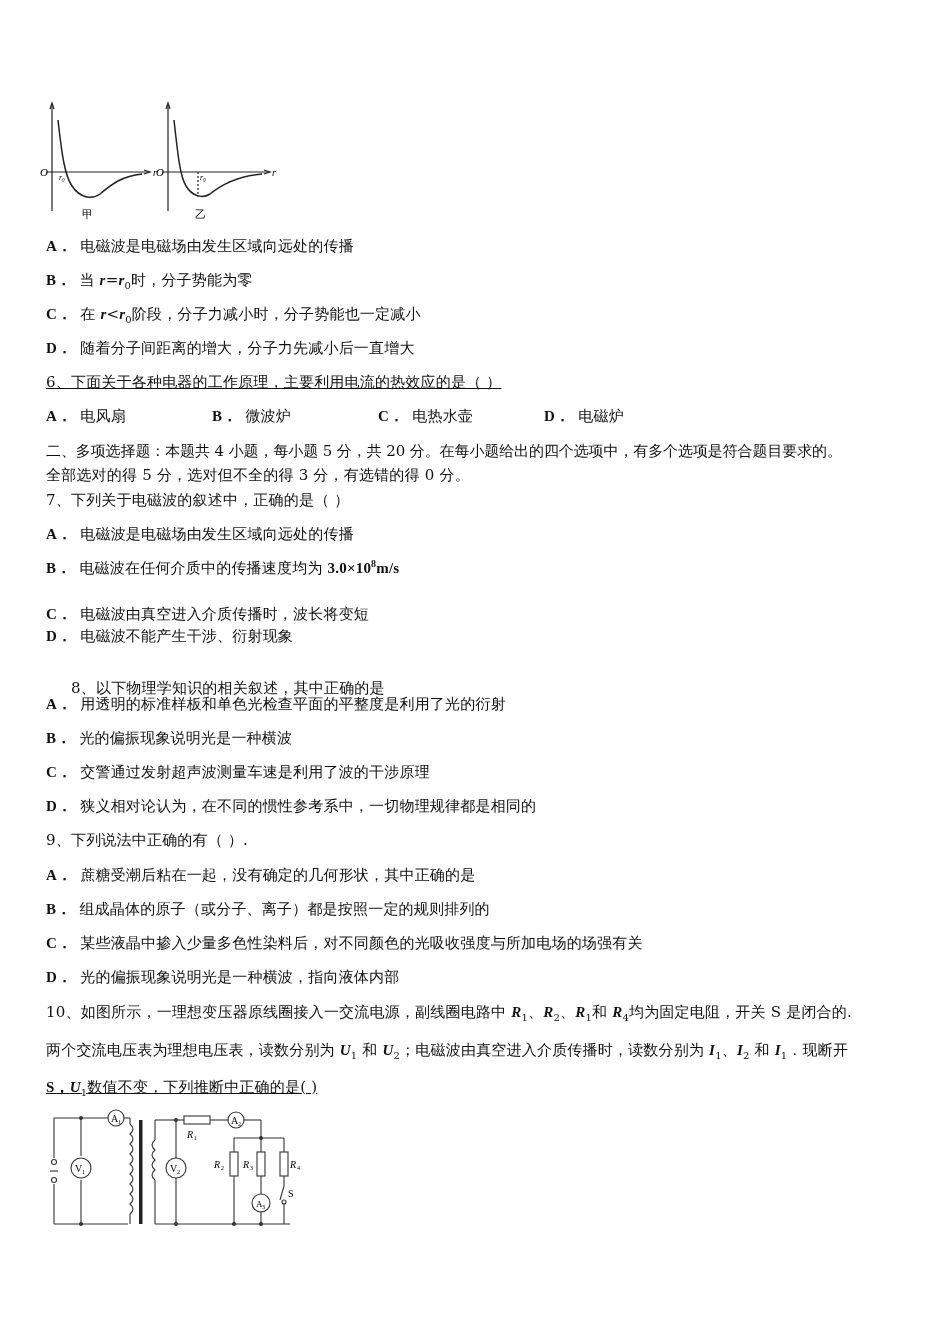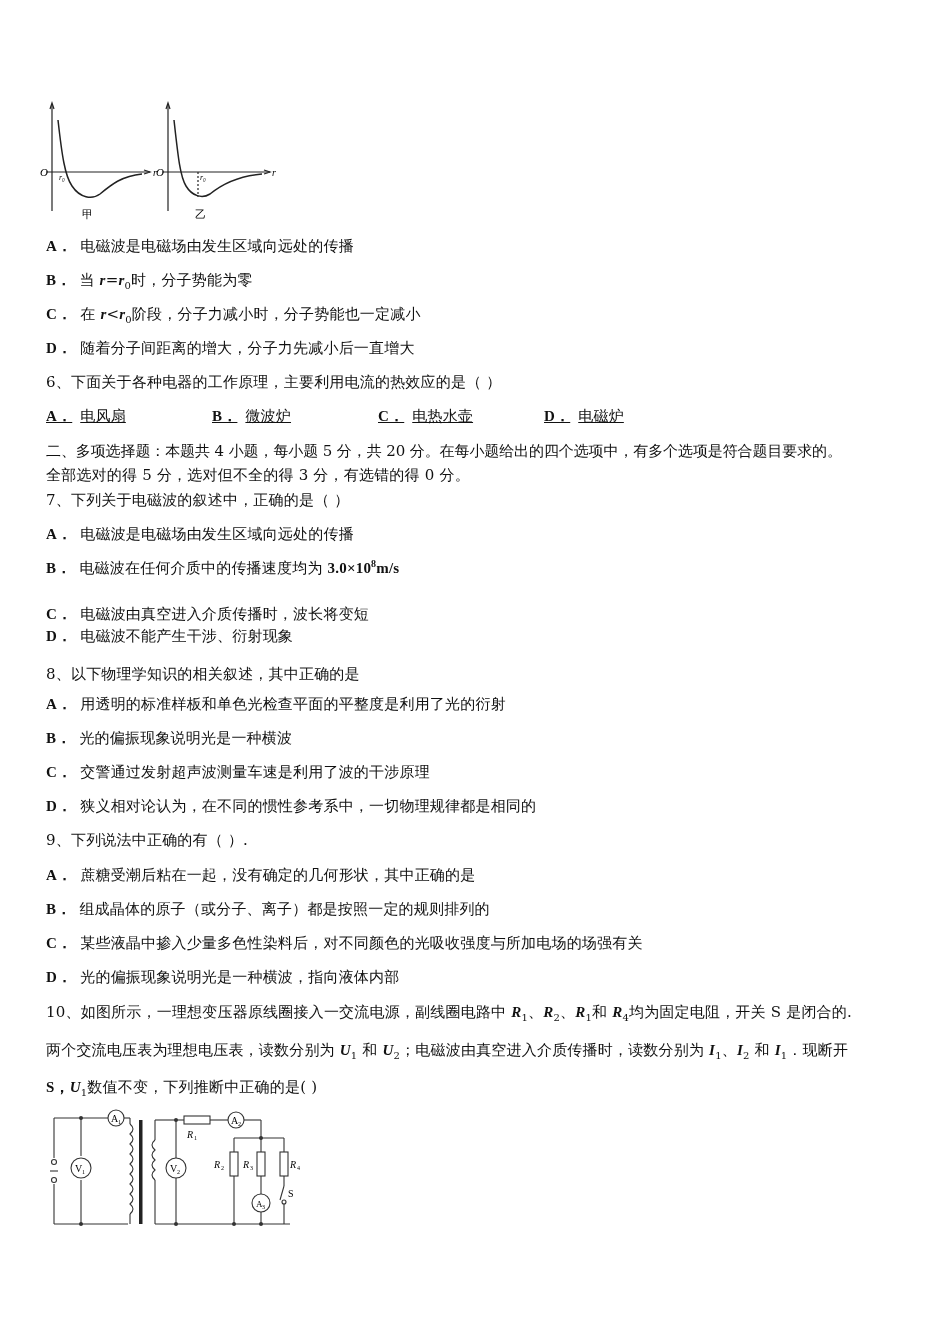--- a/index.html
+++ b/index.html
@@ -10,21 +10,21 @@
   }
   .line {
     position: absolute; left: 46px;
     font-size: 15px; line-height: 20px; white-space: nowrap;
     letter-spacing: 0.2px;
   }
   .opt-label { font-weight: bold; font-family: "Liberation Serif", serif; margin-right: 8px; }
   .math { font-style: italic; font-weight: bold; font-family: "Liberation Serif", serif; }
   .bold-num { font-weight: bold; font-family: "Liberation Serif", serif; }
   sub, sup { font-size: 10px; line-height: 0; }
-  .opt-row span.opt { display: inline-block; width: 166px; text-decoration: underline; }
+  .opt-row span.opt { display: inline-block; width: 166px; }
   svg text { font-family: "Liberation Serif", serif; }
 </style>
 </head>
 <body>
 
 <svg style="position:absolute;left:38px;top:96px;" width="240" height="130" viewBox="0 0 240 130">
 
   <g stroke="#222" fill="none" stroke-width="1.2">
     <line x1="14" y1="8" x2="14" y2="115"></line>
     <polyline points="12,13 14,7 16,13"></polyline>
@@ -57,21 +57,21 @@
 <div class="line" style="top:270px;">
   <span class="opt-label">B．</span><span>当 </span><span class="math">r</span><span>=</span><span class="math">r</span><sub>0</sub><span>时，分子势能为零</span>
 </div>
 <div class="line" style="top:304px;">
   <span class="opt-label">C．</span><span>在 </span><span class="math">r</span><span>&lt;</span><span class="math">r</span><sub>0</sub><span>阶段，分子力减小时，分子势能也一定减小</span>
 </div>
 <div class="line" style="top:338px;">
   <span class="opt-label">D．</span><span>随着分子间距离的增大，分子力先减小后一直增大</span>
 </div>
 
-<div class="line" style="top:372px;">6、下面关于各种电器的工作原理，主要利用电流的热效应的是（    ）</div>
+<div class="line" style="top:372px;text-decoration:underline;">6、下面关于各种电器的工作原理，主要利用电流的热效应的是（    ）</div>
 <div class="line opt-row" style="top:406px;">
   <span class="opt"><span class="opt-label">A．</span><span>电风扇</span></span><span class="opt"><span class="opt-label">B．</span><span>微波炉</span></span><span class="opt"><span class="opt-label">C．</span><span>电热水壶</span></span><span class="opt"><span class="opt-label">D．</span><span>电磁炉</span></span>
 </div>
 
 <div class="line" style="top:441px;letter-spacing:-0.1px;">二、多项选择题：本题共 4 小题，每小题 5 分，共 20 分。在每小题给出的四个选项中，有多个选项是符合题目要求的。</div>
 <div class="line" style="top:465px;">全部选对的得 5 分，选对但不全的得 3 分，有选错的得 0 分。</div>
 
 <div class="line" style="top:490px;">7、下列关于电磁波的叙述中，正确的是（    ）</div>
 <div class="line" style="top:524px;">
   <span class="opt-label">A．</span><span>电磁波是电磁场由发生区域向远处的传播</span>
@@ -79,21 +79,21 @@
 <div class="line" style="top:558px;">
   <span class="opt-label">B．</span><span>电磁波在任何介质中的传播速度均为 </span><span class="bold-num">3.0×10</span><sup class="bold-num">8</sup><span class="bold-num">m/s</span>
 </div>
 <div class="line" style="top:604px;">
   <span class="opt-label">C．</span><span>电磁波由真空进入介质传播时，波长将变短</span>
 </div>
 <div class="line" style="top:626px;">
   <span class="opt-label">D．</span><span>电磁波不能产生干涉、衍射现象</span>
 </div>
 
-<div class="line" style="top:664px;">8、以下物理学知识的相关叙述，其中正确的是</div>
+<div class="line" style="top:678px;margin-left:25px;">8、以下物理学知识的相关叙述，其中正确的是</div>
 <div class="line" style="top:694px;">
   <span class="opt-label">A．</span><span>用透明的标准样板和单色光检查平面的平整度是利用了光的衍射</span>
 </div>
 <div class="line" style="top:728px;">
   <span class="opt-label">B．</span><span>光的偏振现象说明光是一种横波</span>
 </div>
 <div class="line" style="top:762px;">
   <span class="opt-label">C．</span><span>交警通过发射超声波测量车速是利用了波的干涉原理</span>
 </div>
 <div class="line" style="top:796px;">
@@ -113,21 +113,21 @@
 <div class="line" style="top:967px;">
   <span class="opt-label">D．</span><span>光的偏振现象说明光是一种横波，指向液体内部</span>
 </div>
 
 <div class="line" style="top:1002px;">
   <span>10、如图所示，一理想变压器原线圈接入一交流电源，副线圈电路中 </span><span class="math">R</span><sub>1</sub><span>、</span><span class="math">R</span><sub>2</sub><span>、</span><span class="math">R</span><sub>1</sub><span>和 </span><span class="math">R</span><sub>4</sub><span>均为固定电阻，开关 S 是闭合的.</span>
 </div>
 <div class="line" style="top:1040px;">
   <span>两个交流电压表为理想电压表，读数分别为 </span><span class="math">U</span><sub>1</sub><span> 和 </span><span class="math">U</span><sub>2</sub><span>；电磁波由真空进入介质传播时，读数分别为 </span><span class="math">I</span><sub>1</sub><span>、</span><span class="math">I</span><sub>2</sub><span> 和 </span><span class="math">I</span><sub>1</sub><span>．现断开</span>
 </div>
-<div class="line" style="top:1077px;">
+<div class="line" style="top:1077px;text-decoration:underline;">
   <span class="bold-num">S，</span><span class="math">U</span><sub>1</sub><span>数值不变，下列推断中正确的是(    )</span>
 </div>
 
 <svg style="position:absolute;left:44px;top:1108px;" width="262" height="125" viewBox="0 0 262 125">
   <g stroke="#333" stroke-width="1.1" fill="none">
 
     <line x1="10" y1="10" x2="64" y2="10"></line>
     <line x1="10" y1="10" x2="10" y2="50"></line>
     <line x1="10" y1="76" x2="10" y2="116"></line>
     <line x1="10" y1="116" x2="84" y2="116"></line>

